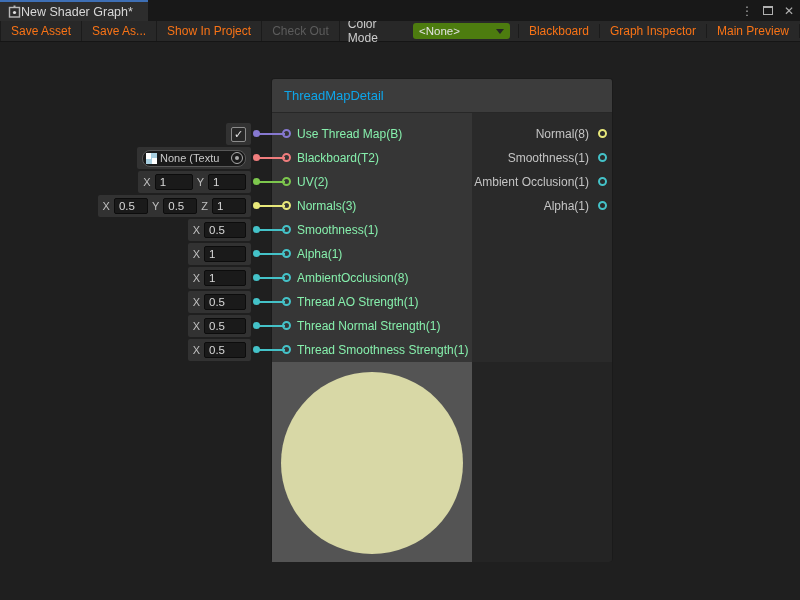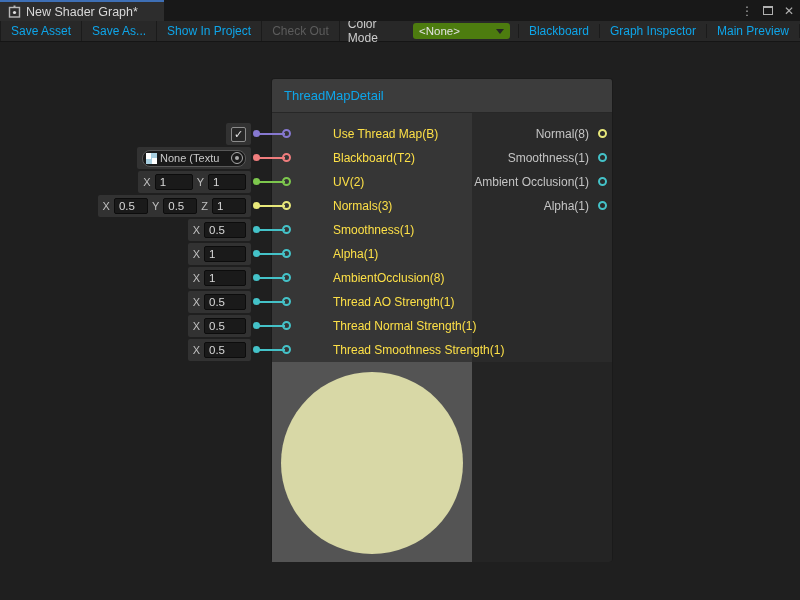--- a/index.html
+++ b/index.html
@@ -1,30 +1,30 @@
 <!DOCTYPE html>
 <html><head>
 <meta charset="utf-8">
 <style>
   * { margin:0; padding:0; box-sizing:border-box; }
   html,body { width:800px; height:600px; overflow:hidden; background:#1f1f1f;
               font-family:"Liberation Sans", sans-serif; }
 
   
   .titlebar { position:relative; height:21px; background:#181818; display:flex; align-items:stretch; }
-  .tab { width:164px; background:#2d2d2d; border-top:2px solid #3e6fb5; display:flex; align-items:center;
-         gap:5px; padding:0 8px; }
+  .tab { width:148px; background:#2d2d2d; border-top:2px solid #3e6fb5; display:flex; align-items:center;
+         padding:0 8px; }
   .tab-title { color:#d8d8d8; font-size:12.5px; white-space:nowrap; }
   .win-controls { position:absolute; right:4px; top:0; height:21px; display:flex; align-items:center; gap:7px; }
   .win-btn { color:#b0b0b0; font-size:12px; width:14px; text-align:center; cursor:default; }
   .maxi { width:10px; height:9px; border:1px solid #b0b0b0; border-top:2px solid #b0b0b0; display:inline-block; }
 
   
   .toolbar { height:21px; background:#282828; display:flex; align-items:stretch; border-bottom:1px solid #151515; }
-  .tbtn { display:flex; align-items:center; padding:0 10px; font-size:12px; color:#0ea5e9;
+  .tbtn { display:flex; align-items:center; padding:0 10px; font-size:12px; color:#f97316;
           border-right:1px solid #1b1b1b; white-space:nowrap; }
   .tbtn.first { border-left:1px solid #1b1b1b; }
   .tbtn.disabled { color:#5c5c5c; }
   .cm-group { margin-left:auto; display:flex; align-items:center; }
   .cm-label { font-size:12px; color:#cdcdcd; padding:0 8px; }
   .dropdown { width:104px; height:16px; background:#4d7c0f; border-radius:3px; display:flex; align-items:center;
               padding:0 6px; margin-right:8px; }
   .dropdown-value { flex:1; font-size:11.5px; color:#e2e2e2; }
   .dd-arrow { width:0; height:0; border-left:4px solid transparent; border-right:4px solid transparent;
               border-top:5px solid #262626; }
@@ -40,21 +40,21 @@
   .node-title { color:#0ea5e9; font-size:13px; padding-left:12px; }
   .node-body { display:flex; height:249px; }
   .col-in  { width:200px; background:#363636; padding-top:9px; }
   .col-out { flex:1; background:#2a2a2a; padding-top:9px; }
 
   .in-row { position:relative; height:24px; }
   .port-circle { position:absolute; left:10px; top:7px; width:9px; height:9px; border-radius:50%;
                  border:2px solid #888; background:transparent; }
   .port-line { position:absolute; left:-14px; top:11px; width:27px; height:2px; }
   .port-dot { position:absolute; left:-19px; top:8px; width:7px; height:7px; border-radius:50%; }
-  .in-label { position:absolute; left:25px; top:0; line-height:24px; font-size:12px; color:#fde047; white-space:nowrap;margin-left:36px; }
+  .in-label { position:absolute; left:25px; top:0; line-height:24px; font-size:12px; color:#86efac; white-space:nowrap; }
 
   .widget { position:absolute; right:calc(100% + 21px); top:1px; height:22px; background:#323232;
             border-radius:2px; display:flex; align-items:center; padding:0 5px; gap:4px; white-space:nowrap; }
   .axis { font-size:11px; color:#c0c0c0; }
   .numfield { height:16px; background:#1a1a1a; border:1px solid #0c0c0c; border-radius:2px;
               color:#d8d8d8; font-size:11.5px; padding:0 4px; font-family:"Liberation Sans",sans-serif; outline:none; }
   .checkbox { width:15px; height:15px; background:#272727; border:1px solid #8c8c8c; border-radius:2px;
               display:flex; align-items:center; justify-content:center; color:#e6e6e6; font-size:11px; }
   .objfield { width:104px; height:17px; background:#191919; border:1px solid #585858; border-radius:8px;
               display:flex; align-items:center; padding:0 2px 0 3px; gap:3px; }

